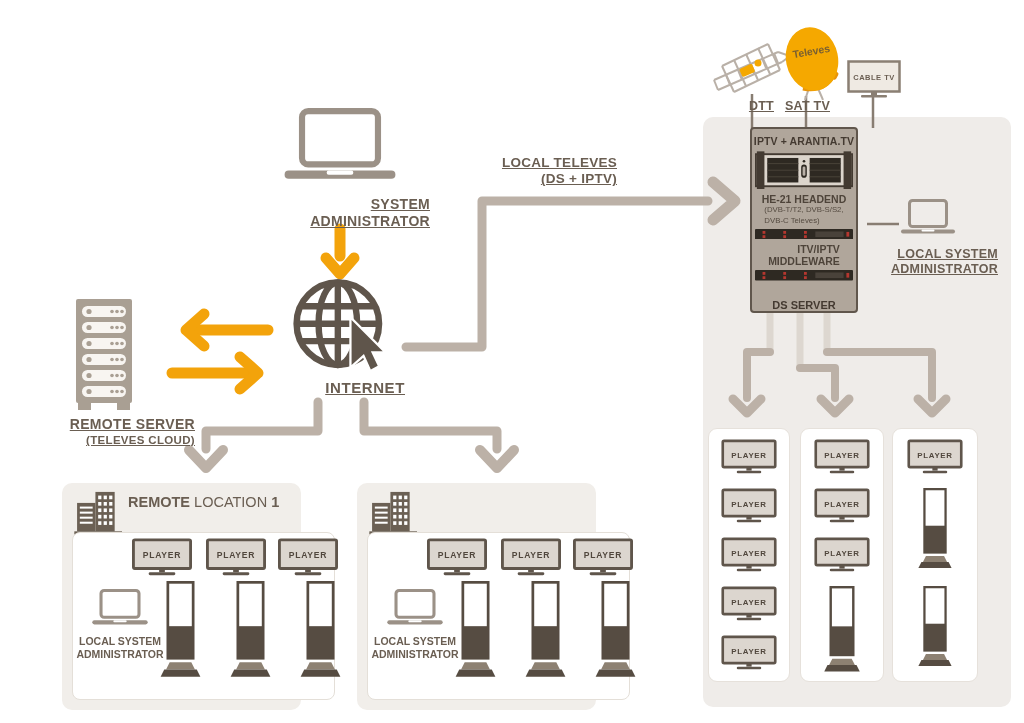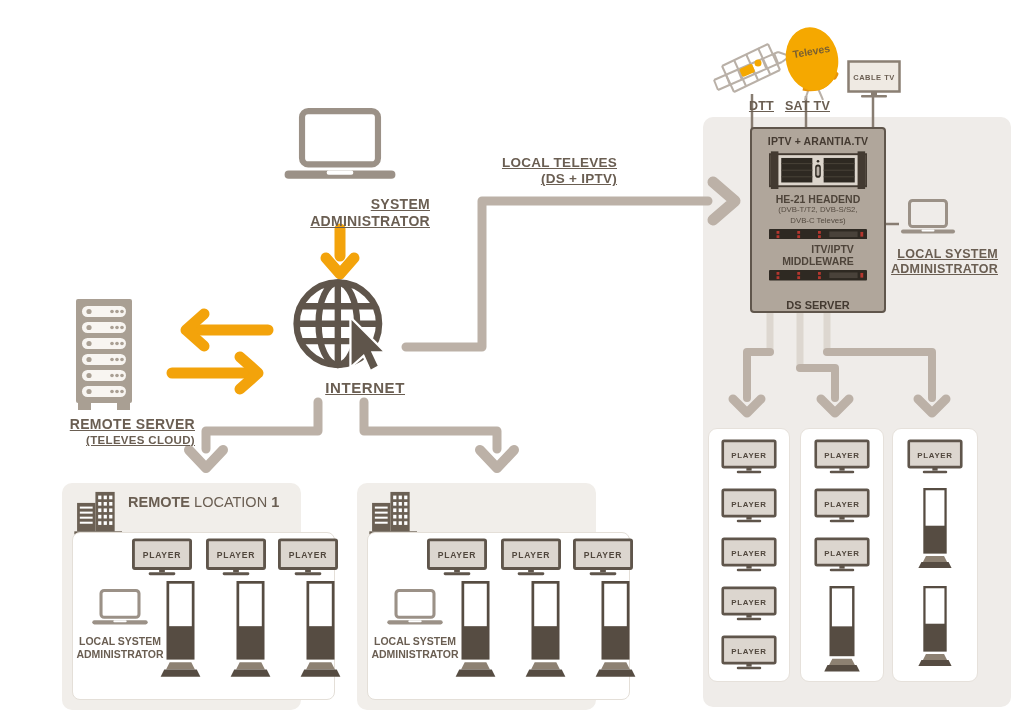--- a/index.html
+++ b/index.html
@@ -10,30 +10,30 @@
   
   .panel{position:absolute;left:703px;top:117px;width:308px;height:590px;
          background:#EFECE9;border-radius:10px;z-index:0;}
   .col{position:absolute;top:428px;height:254px;background:#fff;border:1px solid #E6E1DB;
        border-radius:9px;display:flex;flex-direction:column;align-items:center;
        gap:12px;padding-top:10px;box-sizing:border-box;z-index:2;}
   .loc-box{position:absolute;top:483px;width:239px;height:227px;background:#F1EEEA;
            border-radius:10px;z-index:2;}
   .loc-inner{position:absolute;left:10px;top:49px;width:261px;height:166px;background:#fff;
              border:1px solid #E4DFD8;border-radius:8px;}
-  .hx-box{position:absolute;left:750px;top:127px;width:136px;height:186px;background:#B0A69B;
+  .hx-box{position:absolute;left:750px;top:127px;width:108px;height:186px;background:#B0A69B;
           border:2px solid #60564C;border-radius:4px;z-index:2;display:flex;flex-direction:column;
           align-items:center;padding-top:6px;box-sizing:border-box;}
   
   .lbl{font-weight:700;text-align:right;letter-spacing:.02em;line-height:1.22;z-index:3;text-decoration:underline;}
   .f14{font-size:14px;} .f13{font-size:13.5px;font-weight:600;} .f12{font-size:12.5px;}
   .f11{font-size:11.5px;} .f15{font-size:15px;letter-spacing:.04em;}
   .hx-title{font-size:10.5px;font-weight:700;color:#443A31;letter-spacing:.01em;}
   .hx-name{font-size:10.5px;font-weight:700;color:#4E443A;margin-top:4px;line-height:1.15;text-align:right;}
-  .hx-sub{font-size:7.8px;color:#554B41;line-height:1.3;text-align:center;}
+  .hx-sub{font-size:7.8px;color:#554B41;line-height:1.3;text-align:left;}
   .hx-ds{font-size:11px;font-weight:700;color:#443A31;margin-top:18px;}
   .loc-title{position:absolute;left:66px;top:10px;line-height:1.3;}
   .lt1{font-size:14.5px;} .lt1 .b{font-weight:700;} .lt2{font-size:11px;margin-top:37px;}
   .adm{position:absolute;font-size:10.5px;font-weight:700;text-align:center;line-height:1.25;color:#6A5E52;}
   
   .scr{fill:#DCD6CF;stroke:#5F554B;stroke-width:3px;}
   .ptxt{font-family:"Liberation Sans",sans-serif;font-size:9px;font-weight:700;fill:#51473D;
         text-anchor:middle;letter-spacing:.8px;}
   .stand{fill:#5F554B;}
   .lapt{fill:none;stroke:#9B9187;stroke-width:6px;}

